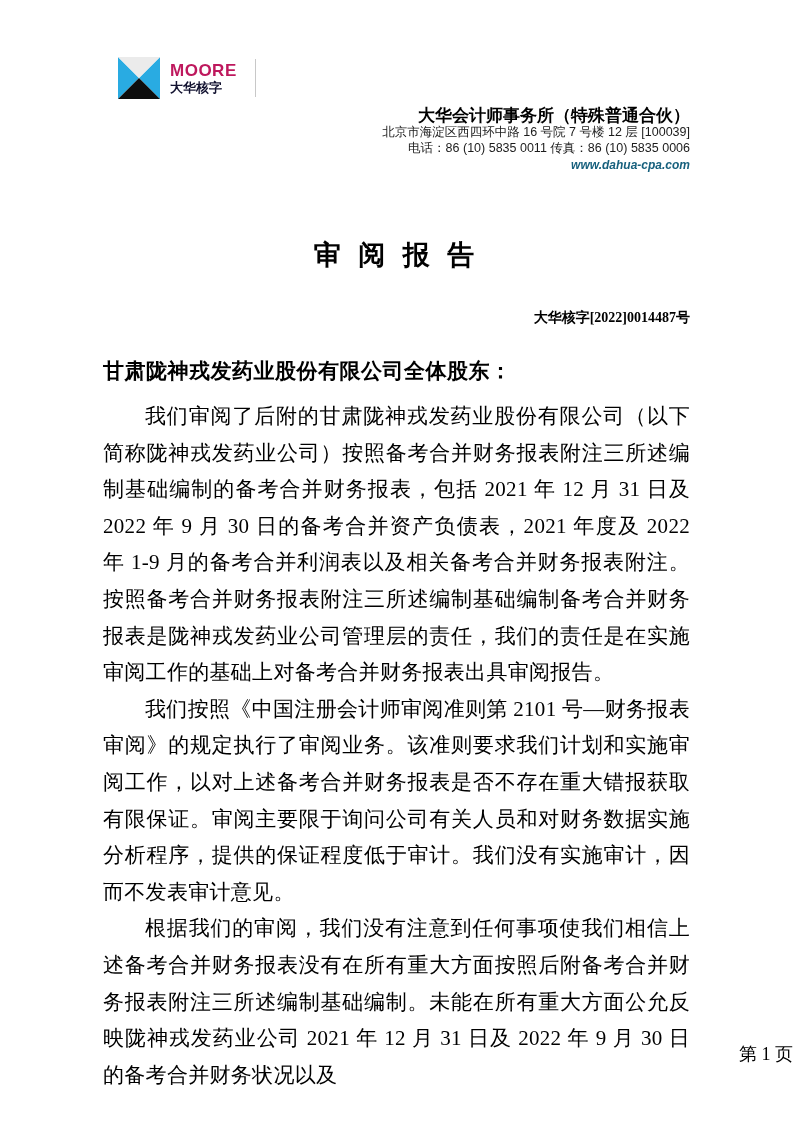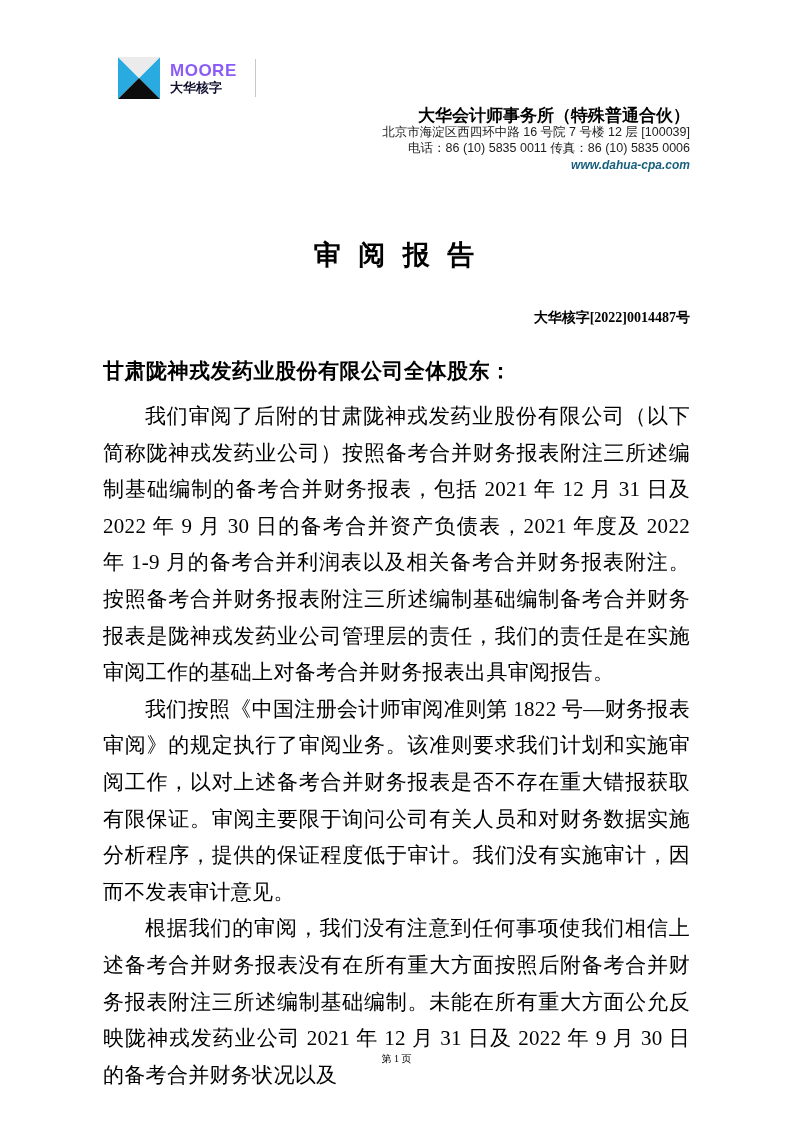--- a/index.html
+++ b/index.html
@@ -21,21 +21,21 @@
     margin: 56px 0 0 118px;
     height: 44px;
   }
   .logo-mark { width: 42px; height: 42px; flex: 0 0 auto; }
   .brand-text { margin-left: 10px; line-height: 1.05; }
   .brand-en {
     font-family: "Liberation Sans", "DejaVu Sans", sans-serif;
     font-weight: 700;
     font-size: 17px;
     letter-spacing: 0.5px;
-    color: #8b5cf6;
+    color: #be185d;
   }
   .brand-cn {
     font-family: "Liberation Sans", "DejaVu Sans", sans-serif;
     font-weight: 700;
     font-size: 13px;
     color: #121230;
     margin-top: 1px;
   }
   .brand-divider {
     width: 1px;
@@ -101,22 +101,22 @@
     text-align: justify;
     text-indent: 2em;
     letter-spacing: 0.3px;
   }
   
   .page-footer {
     position: absolute;
     left: 0;
     bottom: 56px;
     width: 100%;
-    text-align: center;
-    font-size: 10px;
+    text-align: right;
+    font-size: 18px;
     font-family: "Liberation Serif", "DejaVu Serif", serif;
     color: #000;
   }
 </style>
 </head>
 <body>
 
 <div class="page">
 
   <div class="brand-row">
@@ -143,19 +143,19 @@
   </div>
 
   <div class="report-title">审 阅 报 告</div>
 
   <div class="reference-no">大华核字[2022]0014487号</div>
 
   <div class="salutation">甘肃陇神戎发药业股份有限公司全体股东：</div>
 
   <div class="body-text">
     <p>我们审阅了后附的甘肃陇神戎发药业股份有限公司（以下简称陇神戎发药业公司）按照备考合并财务报表附注三所述编制基础编制的备考合并财务报表，包括 2021 年 12 月 31 日及 2022 年 9 月 30 日的备考合并资产负债表，2021 年度及 2022 年 1-9 月的备考合并利润表以及相关备考合并财务报表附注。按照备考合并财务报表附注三所述编制基础编制备考合并财务报表是陇神戎发药业公司管理层的责任，我们的责任是在实施审阅工作的基础上对备考合并财务报表出具审阅报告。</p>
-    <p>我们按照《中国注册会计师审阅准则第 1822 号—财务报表审阅》的规定执行了审阅业务。该准则要求我们计划和实施审阅工作，以对上述备考合并财务报表是否不存在重大错报获取有限保证。审阅主要限于询问公司有关人员和对财务数据实施分析程序，提供的保证程度低于审计。我们没有实施审计，因而不发表审计意见。</p>
+    <p>我们按照《中国注册会计师审阅准则第 2101 号—财务报表审阅》的规定执行了审阅业务。该准则要求我们计划和实施审阅工作，以对上述备考合并财务报表是否不存在重大错报获取有限保证。审阅主要限于询问公司有关人员和对财务数据实施分析程序，提供的保证程度低于审计。我们没有实施审计，因而不发表审计意见。</p>
     <p>根据我们的审阅，我们没有注意到任何事项使我们相信上述备考合并财务报表没有在所有重大方面按照后附备考合并财务报表附注三所述编制基础编制。未能在所有重大方面公允反映陇神戎发药业公司 2021 年 12 月 31 日及 2022 年 9 月 30 日的备考合并财务状况以及</p>
   </div>
 
   <div class="page-footer">第 1 页</div>
 
 </div>
 
 </body></html>

